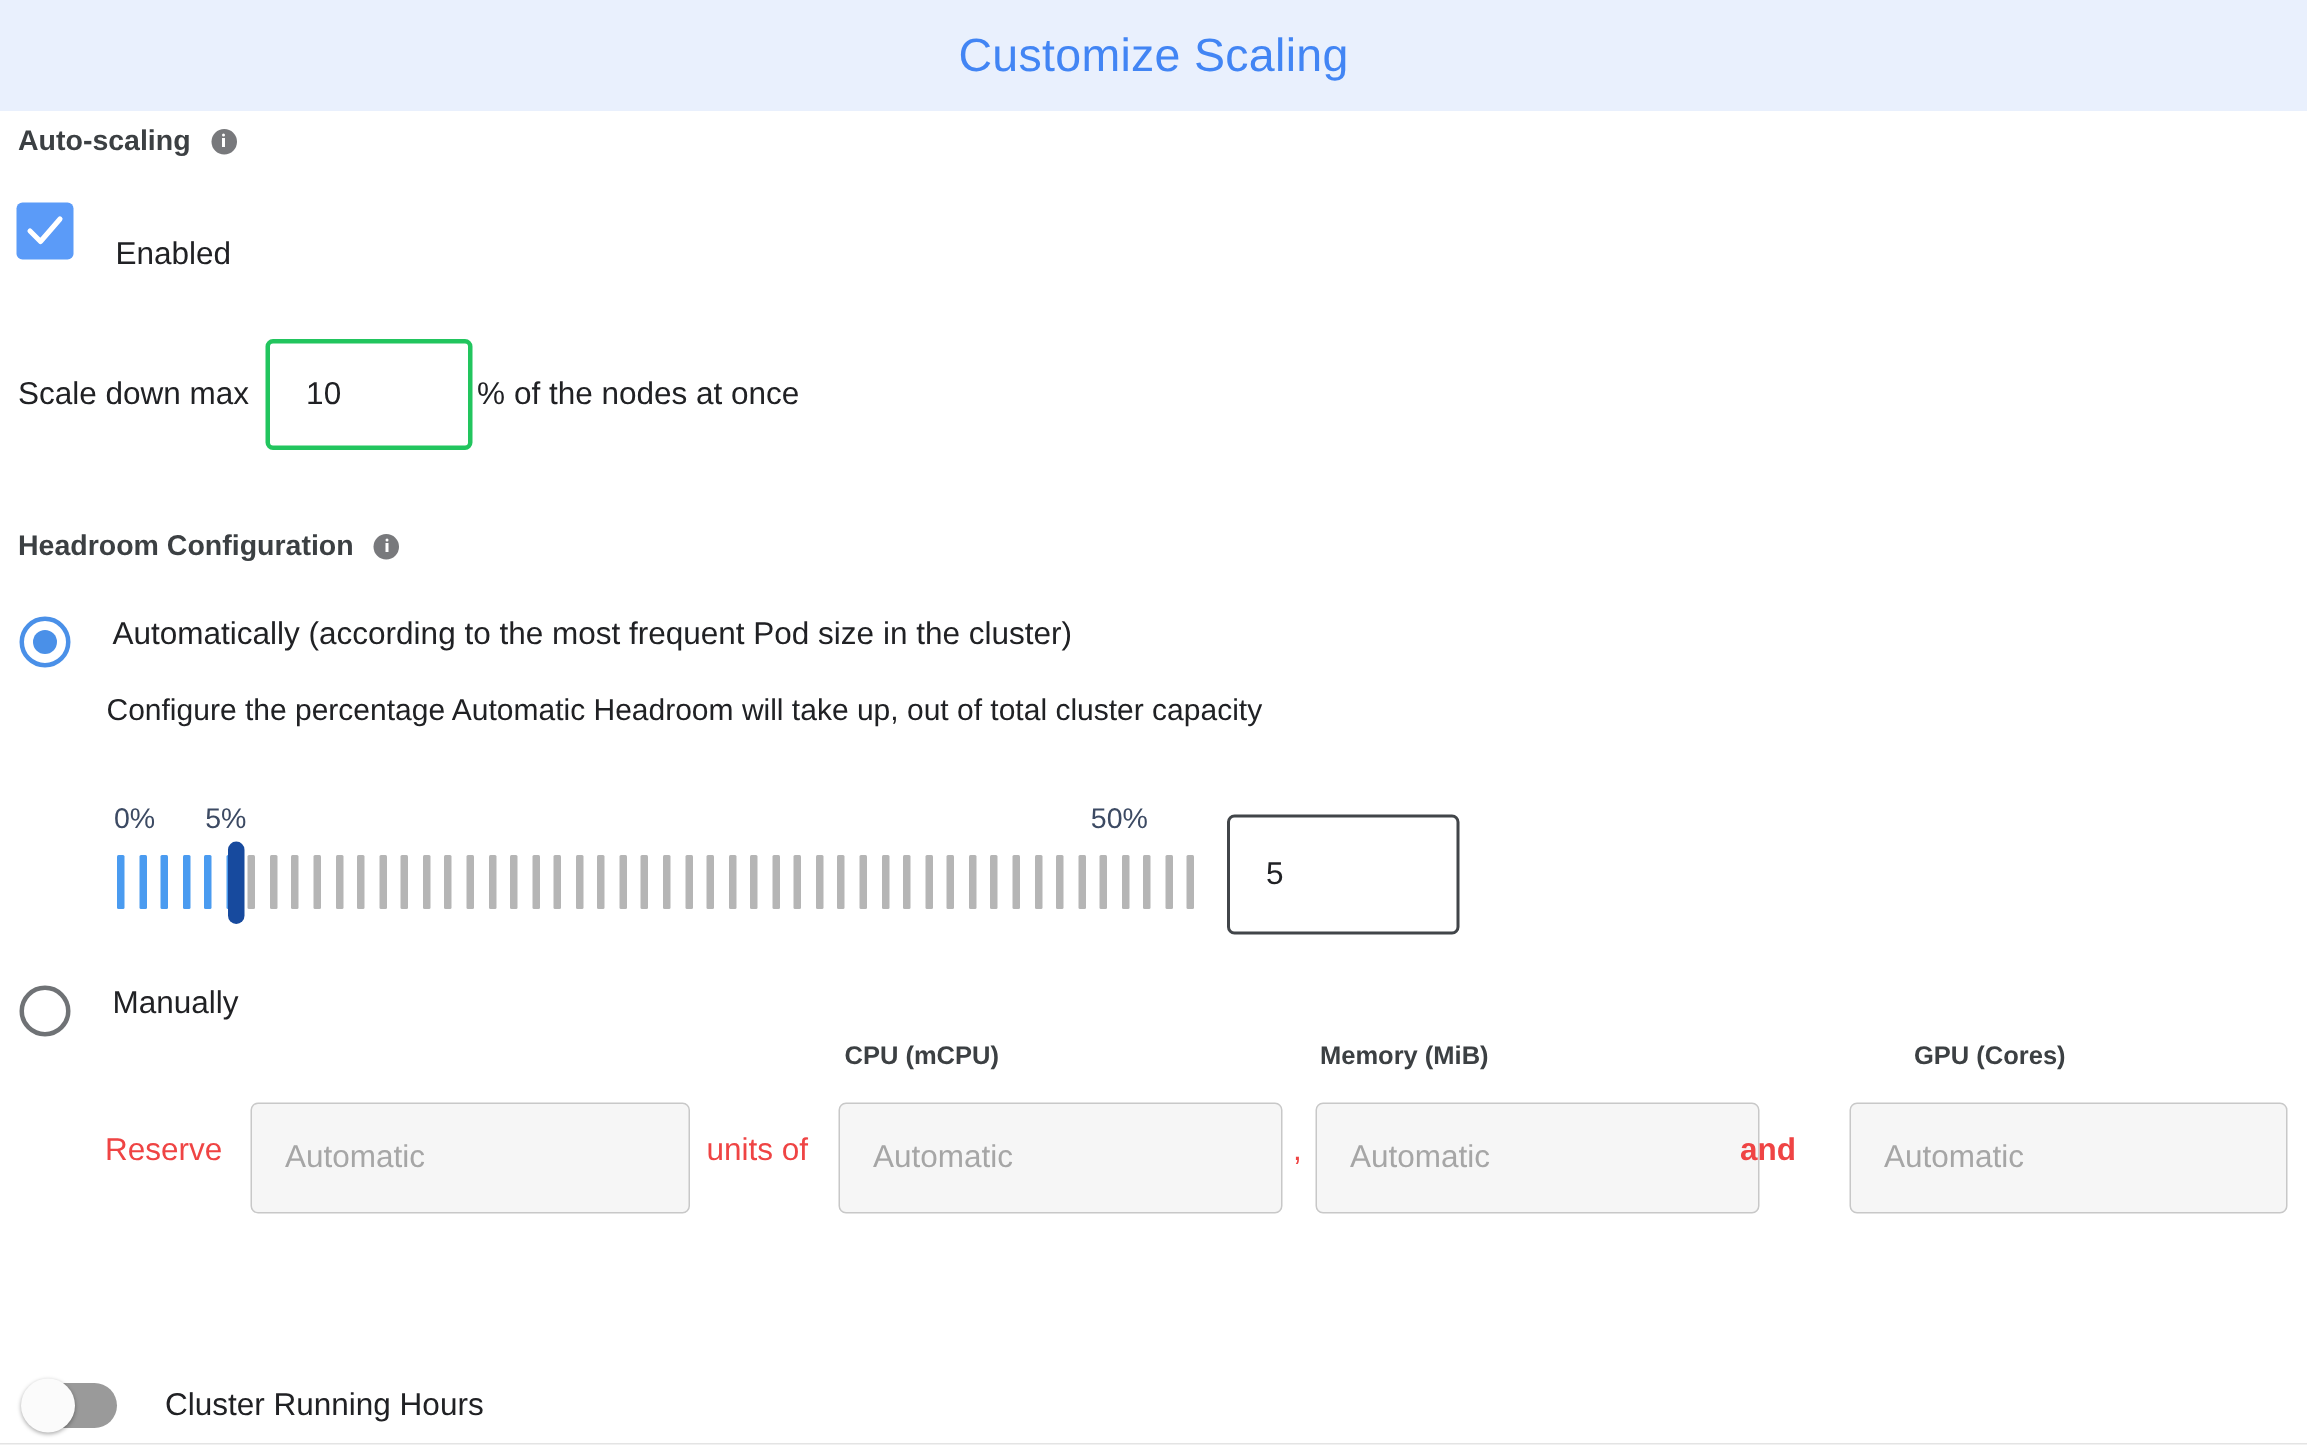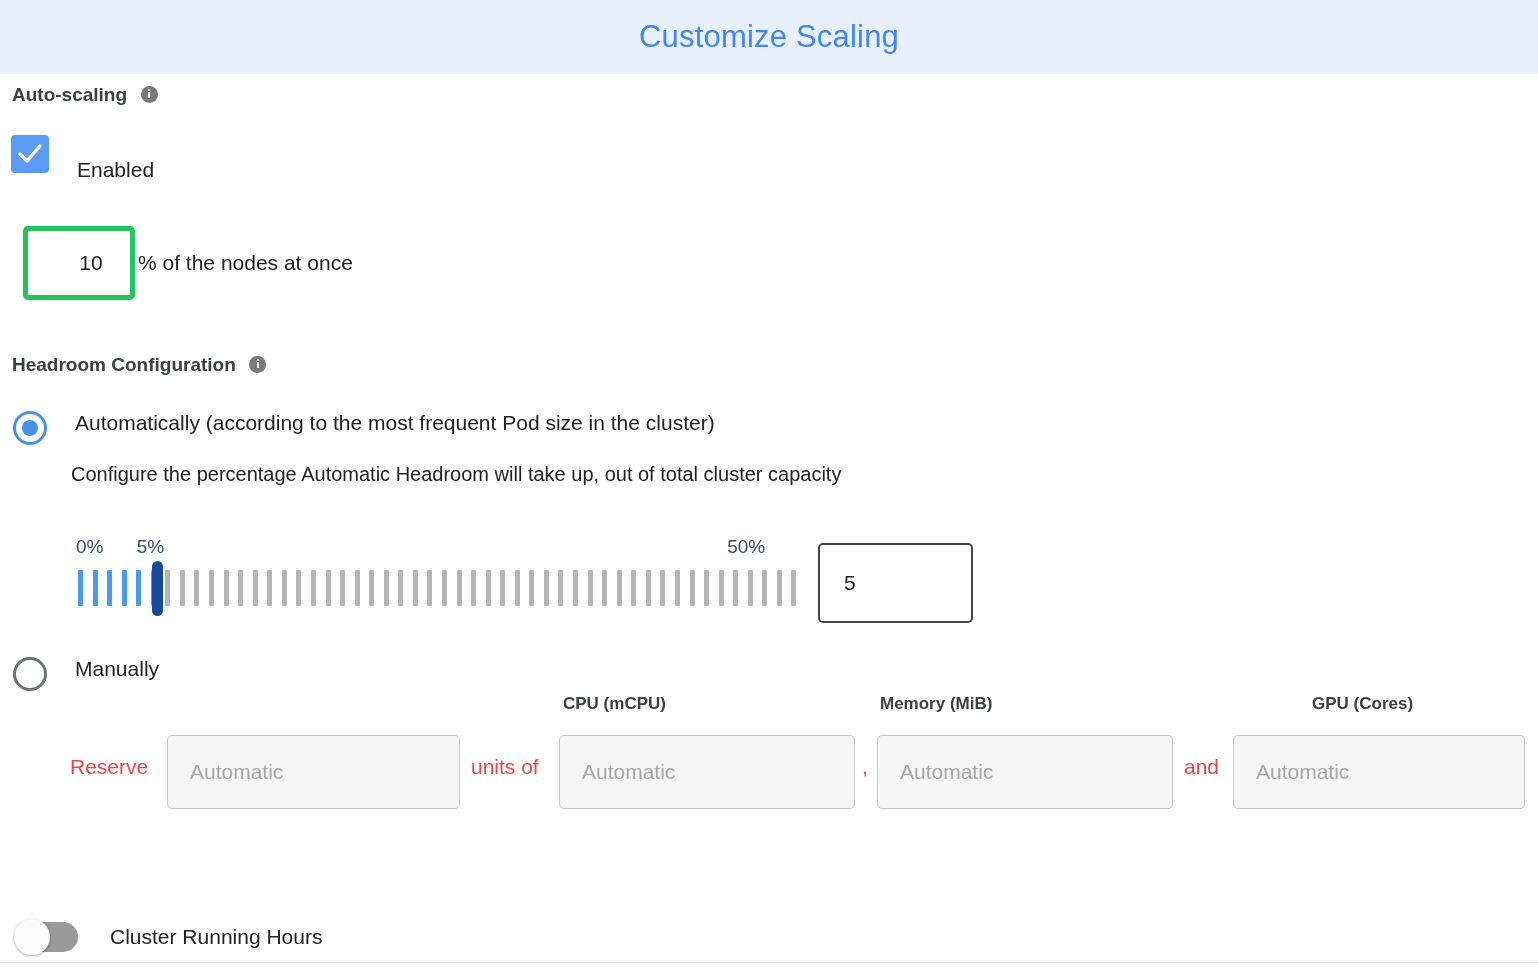--- a/index.html
+++ b/index.html
@@ -104,33 +104,32 @@
     display: flex;
     align-items: center;
     height: 74px;
   }
   #scale-down-prefix {
     font-size: 21px;
     color: #202124;
     line-height: 74px;
   }
   .box-input {
-    width: 112px;
+    width: 138px;
     height: 74px;
     box-sizing: border-box;
-    border: 5px solid #22c55e;
+    border: 3px solid #22c55e;
     border-radius: 5px;
     background: #ffffff;
     font-family: "Liberation Sans", sans-serif;
     font-size: 21px;
     color: #202124;
     padding: 0 0 0 24px;
     outline: none;
     margin-left: 11px;
-    text-align: center;
   }
   #scale-down-suffix {
     font-size: 21px;
     color: #202124;
     margin-left: 3px;
     line-height: 74px;
   }
 
   
   #headroom-label-row {
@@ -247,33 +246,33 @@
   .col-header {
     position: absolute;
     top: 0;
     font-size: 17px;
     font-weight: 700;
     color: #3c4043;
     white-space: nowrap;
   }
   #header-cpu { left: 563px; }
   #header-memory { left: 880px; }
-  #header-gpu { left: 1312px; }
+  #header-gpu { left: 1276px; }
   .inline-word {
     position: absolute;
     font-size: 21px;
     color: #ef4444;
     top: 73px;
     transform: translateY(-50%);
     white-space: nowrap;
   }
   #word-reserve { left: 70px; }
   #word-units-of { left: 471px; }
   #word-comma { left: 862px; }
-  #word-and { left: 1184px; }
+  #word-and { left: 1160px; font-weight: bold; }
   .disabled-input {
     position: absolute;
     top: 41px;
     height: 74px;
     box-sizing: border-box;
     background: #f6f6f6;
     border: 1px solid #c8c8c8;
     border-radius: 5px;
     font-family: "Liberation Sans", sans-serif;
     font-size: 21px;
@@ -339,20 +338,21 @@
 <div id="enabled-row">
   <div class="checkbox">
     <svg width="26" height="24" viewBox="0 0 26 24">
       <path d="M3 12 L10 19 L23 4" stroke="#ffffff" stroke-width="3.4" fill="none" stroke-linecap="round" stroke-linejoin="round"></path>
     </svg>
   </div>
   <span id="enabled-label">Enabled</span>
 </div>
 
 <div id="scale-down-row">
+  <span id="scale-down-prefix">Scale down max</span>
   <input class="box-input" id="scale-down-input" type="text" value="10" style="">
   <span id="scale-down-suffix">% of the nodes at once</span>
 </div>
 
 <div id="headroom-label-row">
   <span class="section-label">Headroom Configuration</span>
   <span class="info-icon"></span>
 </div>
 
 <div class="radio-row" id="automatic-radio-row">

